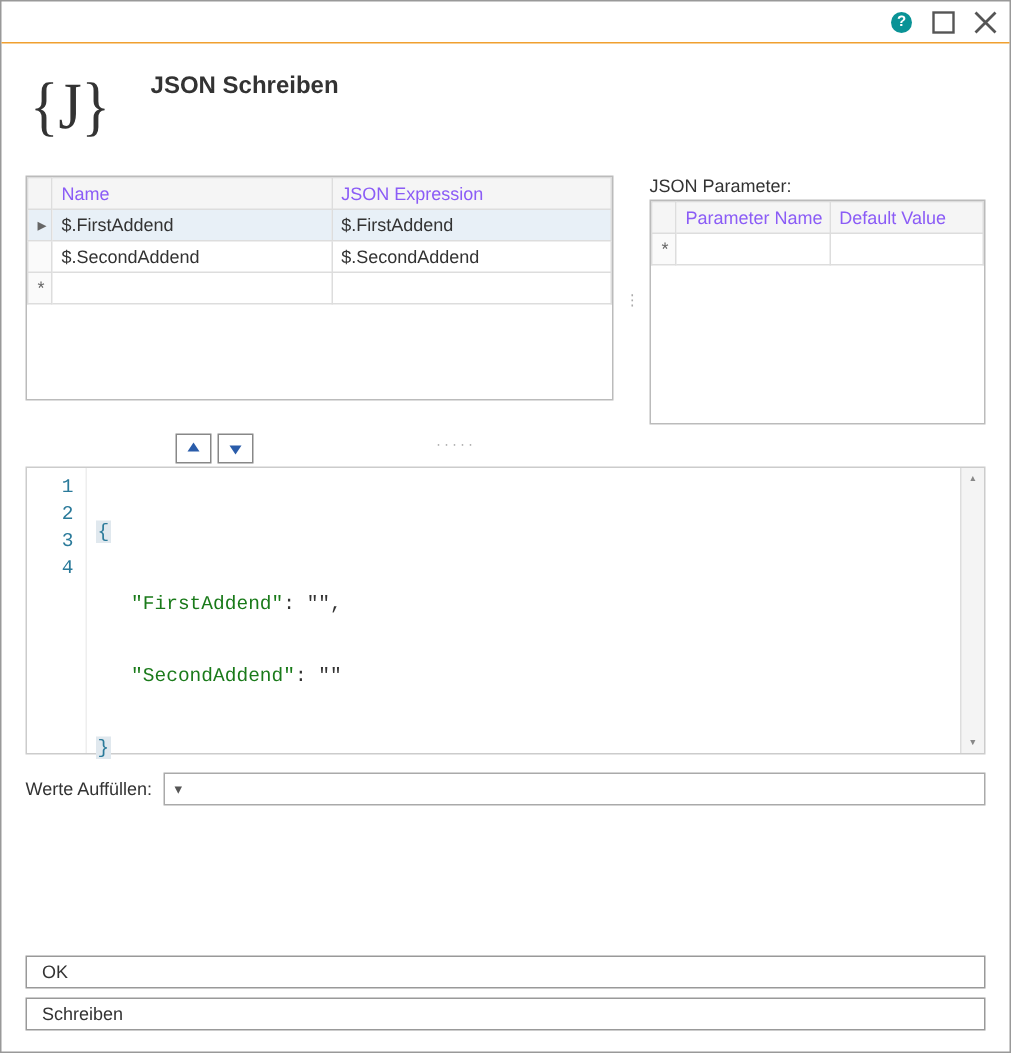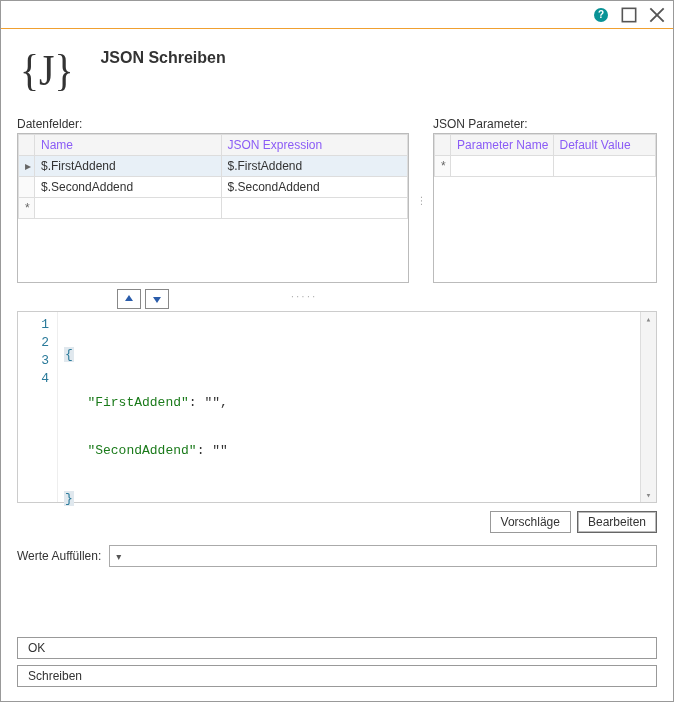--- a/index.html
+++ b/index.html
@@ -252,21 +252,20 @@
 
     <div class="header">
       <div class="logo"><span class="bracket">{J}</span></div>
       <div class="header-text">
         <h1>JSON Schreiben</h1>
       </div>
     </div>
 
     <div class="panels">
       <div class="panel-left">
-        <span class="panel-label">Datenfelder:</span>
         <div class="grid">
           <table>
             <tbody>
                 <tr>
               <th class="rowhead"></th>
               <th>Name</th>
               <th>JSON Expression</th>
             </tr>
             <tr class="row-selected">
               <td class="rowhead">▸</td>
@@ -340,24 +339,20 @@
         <div>   <span class="key">"FirstAddend"</span><span>: </span><span class="str">""</span><span>,</span></div>
         <div>   <span class="key">"SecondAddend"</span><span>: </span><span class="str">""</span><span></span></div>
         <div><span class="brace">}</span></div>
       </div>
       <div class="scroll-right">
         <div class="scroll-up">▴</div>
         <div class="scroll-down">▾</div>
       </div>
     </div>
 
-    <div class="btn-row">
-      <div class="btn">Vorschläge</div>
-      <div class="btn btn-emph">Bearbeiten</div>
-    </div>
 
     <div class="fill-row">
       <label>Werte Auffüllen:</label>
       <div class="select">
         <span class="chev">▾</span>
       </div>
     </div>
 
   </div>
 

